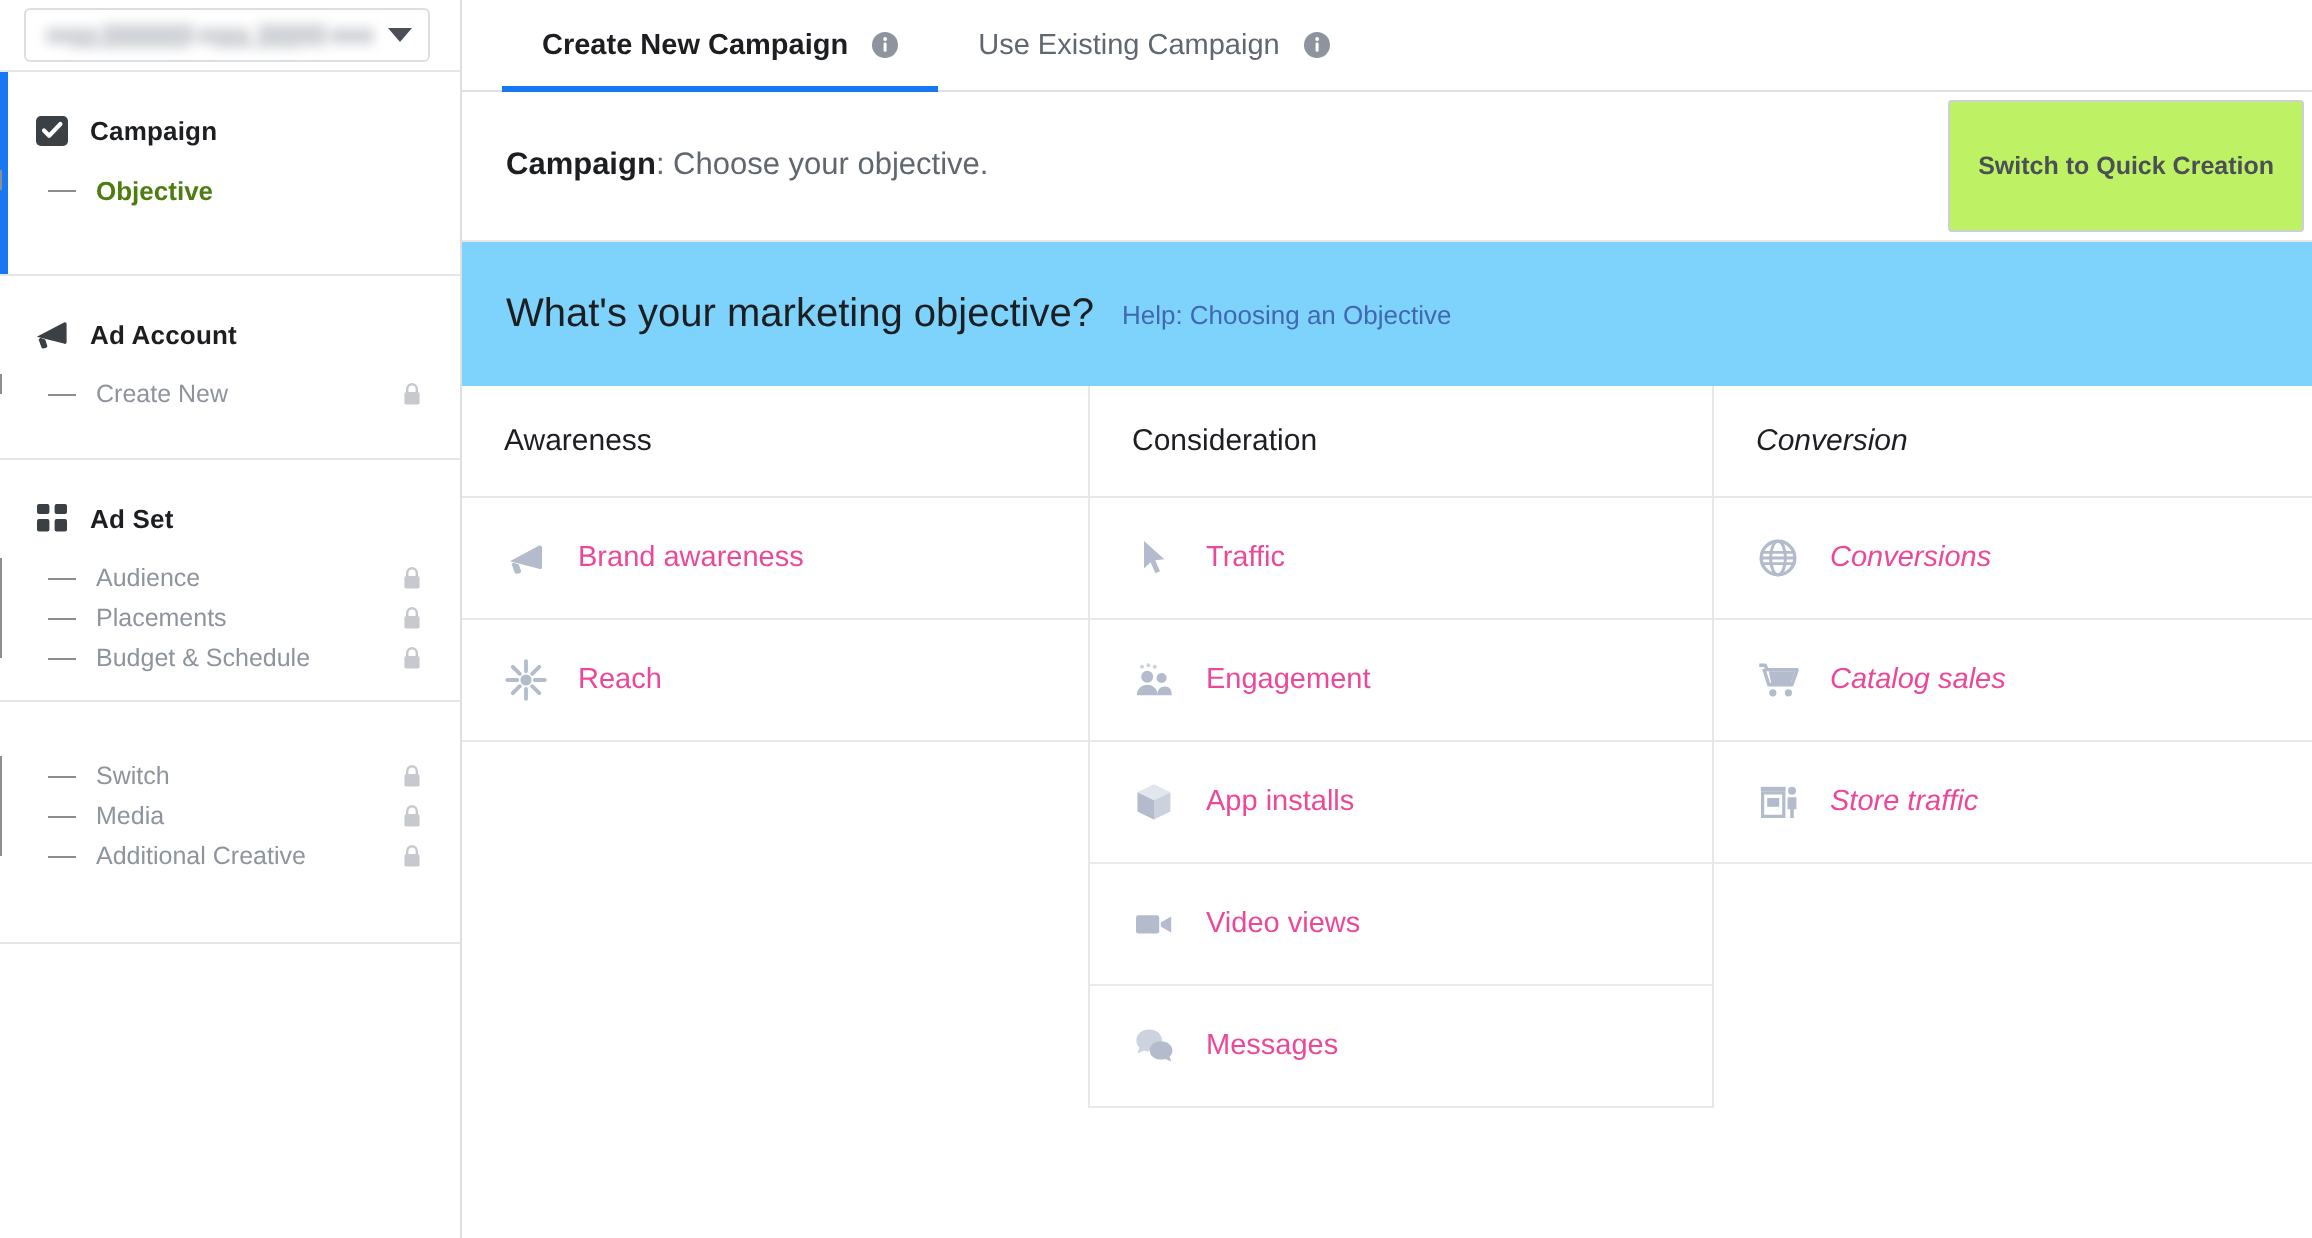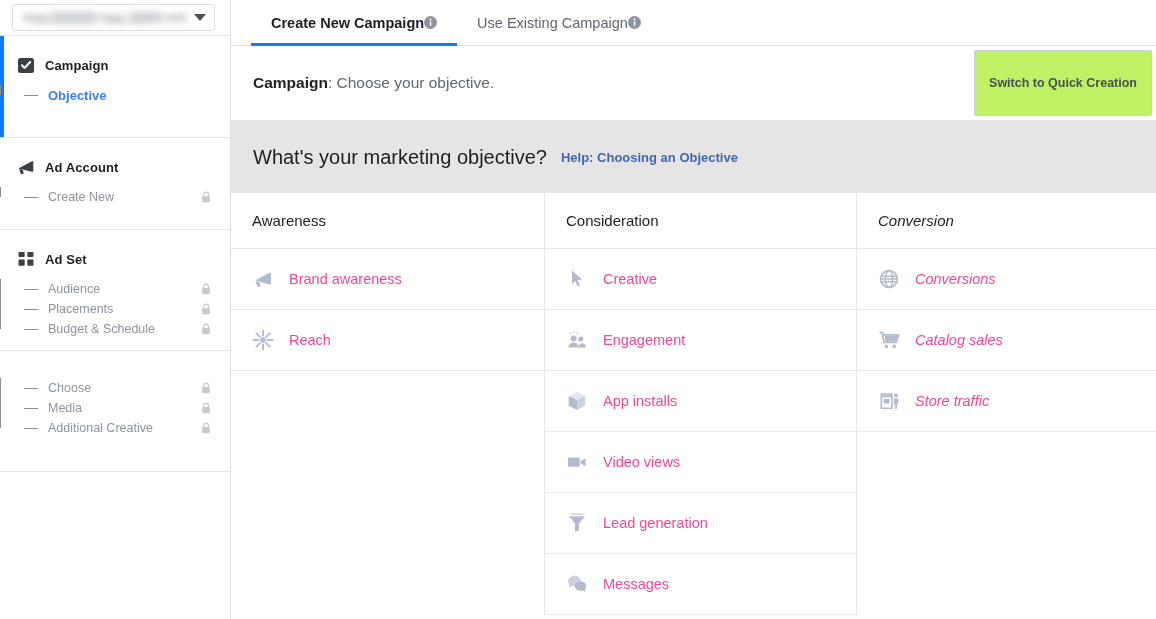--- a/index.html
+++ b/index.html
@@ -67,40 +67,40 @@
 
   .sb-ico { width: 20px; height: 20px; flex: 0 0 20px; position: relative; }
   .sb-ico svg { display:block; width:20px; height:20px; }
 
   .sb-children { margin-top: 9px; position: relative; padding-left: 24px; }
   .sb-child {
     display: flex; align-items: center;
     height: 20px; position: relative; padding-left: 24px;
     font-size: 12.5px; color: #8d949e;
   }
-  .sb-child.objective { color: #3b82f6; font-weight: bold; font-size: 13px; text-align: center; }
+  .sb-child.objective { color: #4d7c0f; font-weight: bold; font-size: 13px; text-align: center; }
   .tree-line { position:absolute; left:0; top:0; width:1px; background:#8a8d91; }
   .sb-child::before {
     content:""; position:absolute; left:0; top:50%; width:14px; height:1px; background:#8a8d91;
   }
   .lock {
     position: absolute; right: 19px; top: 50%; transform: translateY(-50%);
     width: 10px; height: 12px;
   }
   .lock svg { display:block; }
 
   
   .main { flex: 1; height: 619px; position: relative; background: #fff; overflow: hidden; }
 
   .tabs {
     height: 46px; border-bottom: 1px solid #dddfe2;
     display: flex; align-items: stretch; padding-left: 20px; background:#fff;
   }
   .tab {
-    display: flex; align-items: center; gap: 0;
+    display: flex; align-items: center; gap: 12px;
     padding: 0 20px; position: relative;
     font-size: 14.5px; color: #606770; cursor: pointer;
   }
   .tab.active { color: #1c1e21; font-weight: bold; }
   .tab.active::after {
     content:""; position:absolute; left:0; right:0; bottom:-1px; height:3px; background:#1877f2;
   }
   .info-ico { width: 13px; height: 13px; flex:0 0 13px; }
   .info-ico svg { display:block; }
 
@@ -118,27 +118,27 @@
     background: #bef264;
     border: 1px solid #ccd0d5;
     border-radius: 2px;
     padding: 25px 14px;
     font-size: 12.5px; font-weight: bold; color: #4b4f56;
     font-family: "Liberation Sans", sans-serif;
     cursor: pointer; white-space: nowrap;
   }
 
   .obj-band {
-    background: #e5e5e5;
+    background: #7dd3fc;
     height: 72px;
     display: flex; align-items: center;
     padding-left: 22px; gap: 14px;
   }
   .obj-q { font-size: 20px; color: #1c1e21; }
-  .obj-help { font-size: 13px; color: #4267b2; cursor: pointer; font-weight: bold; }
+  .obj-help { font-size: 13px; color: #4267b2; cursor: pointer; }
 
   .grid { display: flex; background: #fff; }
   .col { position: relative; }
   .col-aw { width: 313px; flex: 0 0 313px; }
   .col-co { width: 313px; flex: 0 0 313px; border-left: 1px solid #e6e7e9; border-right: 1px solid #e6e7e9; }
   .col-cv { flex: 1 1 auto; font-style: italic; }
 
   .col-head {
     height: 56px; display: flex; align-items: center;
     padding-left: 21px;
@@ -268,21 +268,21 @@
         </div>
       </div>
     </div>
 
     <div class="sb-divider"></div>
 
     <div class="sb-section" style="height:120px;">
       <div class="sb-children">
         <span class="tree-line" style="height:50px;"></span>
         <div class="sb-child">
-          <span>Choose</span>
+          <span>Switch</span>
           <span class="lock">
             <svg viewBox="0 0 10 12" width="10" height="12">
                 <path d="M2.6 5V3.5a2.4 2.4 0 014.8 0V5" stroke="#c6c9cd" stroke-width="1.2" fill="none"></path>
                 <rect x="1.2" y="5" width="7.6" height="6.2" rx="1" fill="#c6c9cd"></rect>
               </svg>
           </span>
         </div>
         <div class="sb-child">
           <span>Media</span>
           <span class="lock">
@@ -369,21 +369,21 @@
       </div>
 
       <div class="col col-co">
         <div class="col-head">Consideration</div>
         <div class="obj-item">
           <span class="obj-ico">
             <svg viewBox="0 0 22 22">
                 <path d="M6 2.5l10.2 9.1-4.6.5 2.4 5.5-2.3 1-2.4-5.5-3.3 3.2z" fill="#b3bbcc"></path>
               </svg>
           </span>
-          <span class="obj-label">Creative</span>
+          <span class="obj-label">Traffic</span>
         </div>
         <div class="obj-item">
           <span class="obj-ico">
             <svg viewBox="0 0 22 22">
                 <circle cx="7.6" cy="9.4" r="3" fill="#b3bbcc"></circle>
                 <circle cx="14.8" cy="10" r="2.5" fill="#b3bbcc"></circle>
                 <path d="M2.4 18.6c0-3 2.3-5.2 5.2-5.2s5.2 2.2 5.2 5.2z" fill="#b3bbcc"></path>
                 <path d="M12.6 18.6c0-2.6 1.6-4.3 3.9-4.3 2 0 3.3 1.4 3.3 3.4v.9z" fill="#b3bbcc"></path>
                 <circle cx="5" cy="4.4" r="1" fill="#ccd2de"></circle>
                 <circle cx="8.2" cy="3.6" r="1" fill="#ccd2de"></circle>
@@ -407,29 +407,20 @@
             <svg viewBox="0 0 22 22">
                 <rect x="2" y="6.6" width="11.6" height="9.2" rx="1.2" fill="#b3bbcc"></rect>
                 <path d="M19.6 7.2v8l-5.2-3v-2z" fill="#b3bbcc"></path>
               </svg>
           </span>
           <span class="obj-label">Video views</span>
         </div>
         <div class="obj-item">
           <span class="obj-ico">
             <svg viewBox="0 0 22 22">
-                <path d="M3 4.2h16l-6 7.4v6.6l-4 1.6v-8.2z" fill="#b3bbcc"></path>
-                <path d="M5.2 2.2h11.6" stroke="#ccd2de" stroke-width="1.5" stroke-linecap="round"></path>
-              </svg>
-          </span>
-          <span class="obj-label">Lead generation</span>
-        </div>
-        <div class="obj-item">
-          <span class="obj-ico">
-            <svg viewBox="0 0 22 22">
                 <path d="M2.2 8.2c0-3.1 2.8-5.4 6.4-5.4s6.4 2.3 6.4 5.4-2.8 5.4-6.4 5.4c-.9 0-1.7-.1-2.5-.4l-3.4 1.5 1-2.8c-1-1-1.5-2.3-1.5-3.7z" fill="#ccd2de"></path>
                 <path d="M20.2 13.2c0 1.2-.5 2.3-1.4 3.1l.9 2.5-3-1.3c-.7.2-1.4.3-2.2.3-3.1 0-5.6-2-5.6-4.6s2.5-4.6 5.6-4.6 5.7 2 5.7 4.6z" fill="#b3bbcc"></path>
               </svg>
           </span>
           <span class="obj-label">Messages</span>
         </div>
       </div>
 
       <div class="col col-cv">
         <div class="col-head">Conversion</div>

